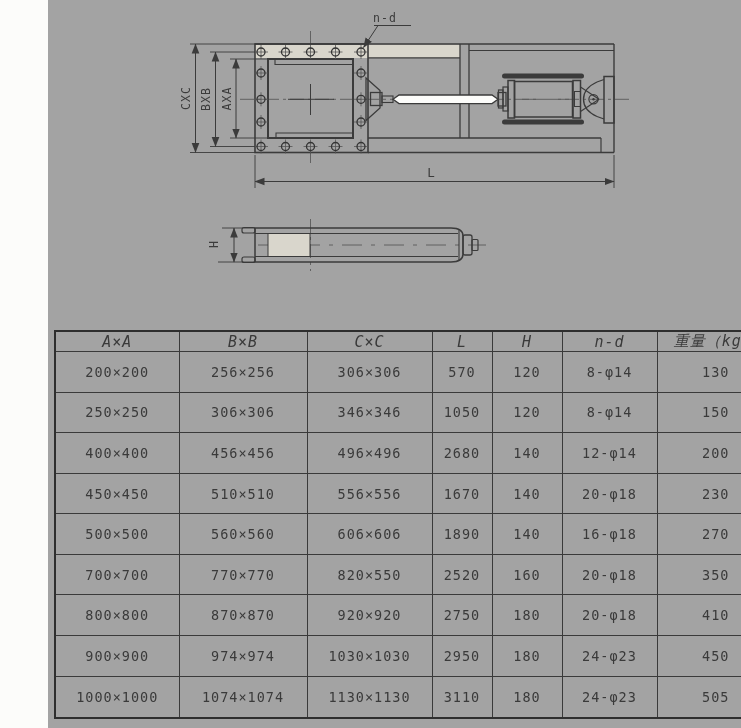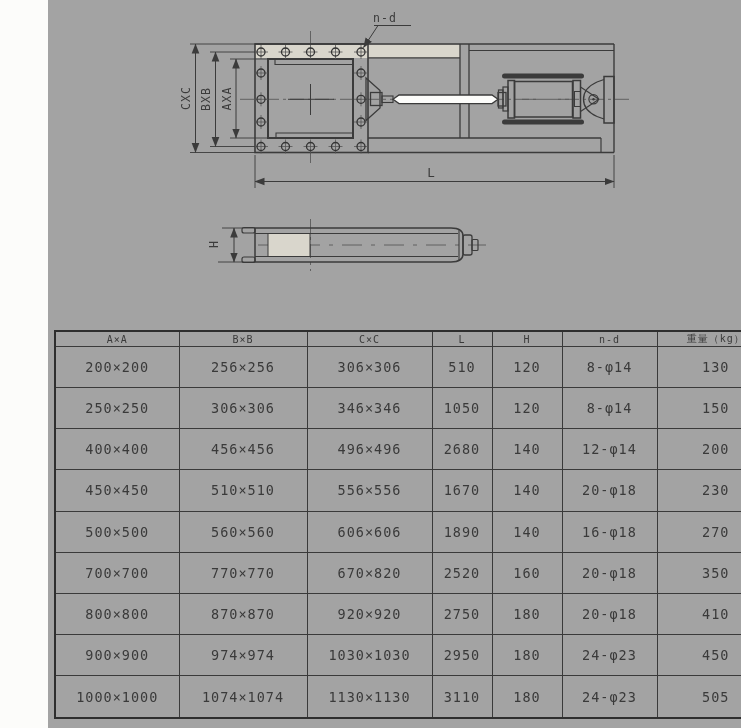--- a/index.html
+++ b/index.html
@@ -7,21 +7,21 @@
   .page{position:relative;width:741px;height:728px;background:#a3a3a3;overflow:hidden;margin-left:48px;}
   .drawing{position:absolute;left:0;top:0;}
   .drawing text{font-family:"DejaVu Sans Mono","Liberation Mono",monospace;fill:#3b3b3b;}
   .dim-label{font-size:11.5px;letter-spacing:1px;}
   .spec-table{position:absolute;left:6px;top:330px;width:720px;height:389px;
     border-collapse:collapse;table-layout:fixed;border:2.2px solid #2e2e2e;}
   .spec-table th,.spec-table td{
     border:1.4px solid #3a3a3a;text-align:center;vertical-align:middle;
     font-family:"DejaVu Sans Mono","DejaVu Sans","Liberation Mono",monospace;
     font-weight:normal;font-size:13.5px;color:#3a3a3a;letter-spacing:1px;padding:0;}
-  .spec-table thead th{font-size:10px;}
+  .spec-table thead th{font-size:15px;font-style:italic;}
 </style>
 </head>
 <body>
 
 <div class="page">
 
   <svg class="drawing" width="741" height="322" viewBox="0 0 741 322">
     <defs>
       <marker id="arr" viewBox="0 0 10 10" refX="9.5" refY="5" markerWidth="10" markerHeight="10" orient="auto-start-reverse">
           <path d="M0,1.2 L10,5 L0,8.8 z" fill="#3b3b3b"></path>
@@ -182,21 +182,21 @@
         <th>H</th>
         <th>n-d</th>
         <th>重量（kg）</th>
       </tr>
     </thead>
     <tbody>
         <tr>
           <td>200×200</td>
           <td>256×256</td>
           <td>306×306</td>
-          <td>510</td>
+          <td>570</td>
           <td>120</td>
           <td>8-φ14</td>
           <td>130</td>
         </tr>
         <tr>
           <td>250×250</td>
           <td>306×306</td>
           <td>346×346</td>
           <td>1050</td>
           <td>120</td>
@@ -226,21 +226,21 @@
           <td>560×560</td>
           <td>606×606</td>
           <td>1890</td>
           <td>140</td>
           <td>16-φ18</td>
           <td>270</td>
         </tr>
         <tr>
           <td>700×700</td>
           <td>770×770</td>
-          <td>670×820</td>
+          <td>820×550</td>
           <td>2520</td>
           <td>160</td>
           <td>20-φ18</td>
           <td>350</td>
         </tr>
         <tr>
           <td>800×800</td>
           <td>870×870</td>
           <td>920×920</td>
           <td>2750</td>

